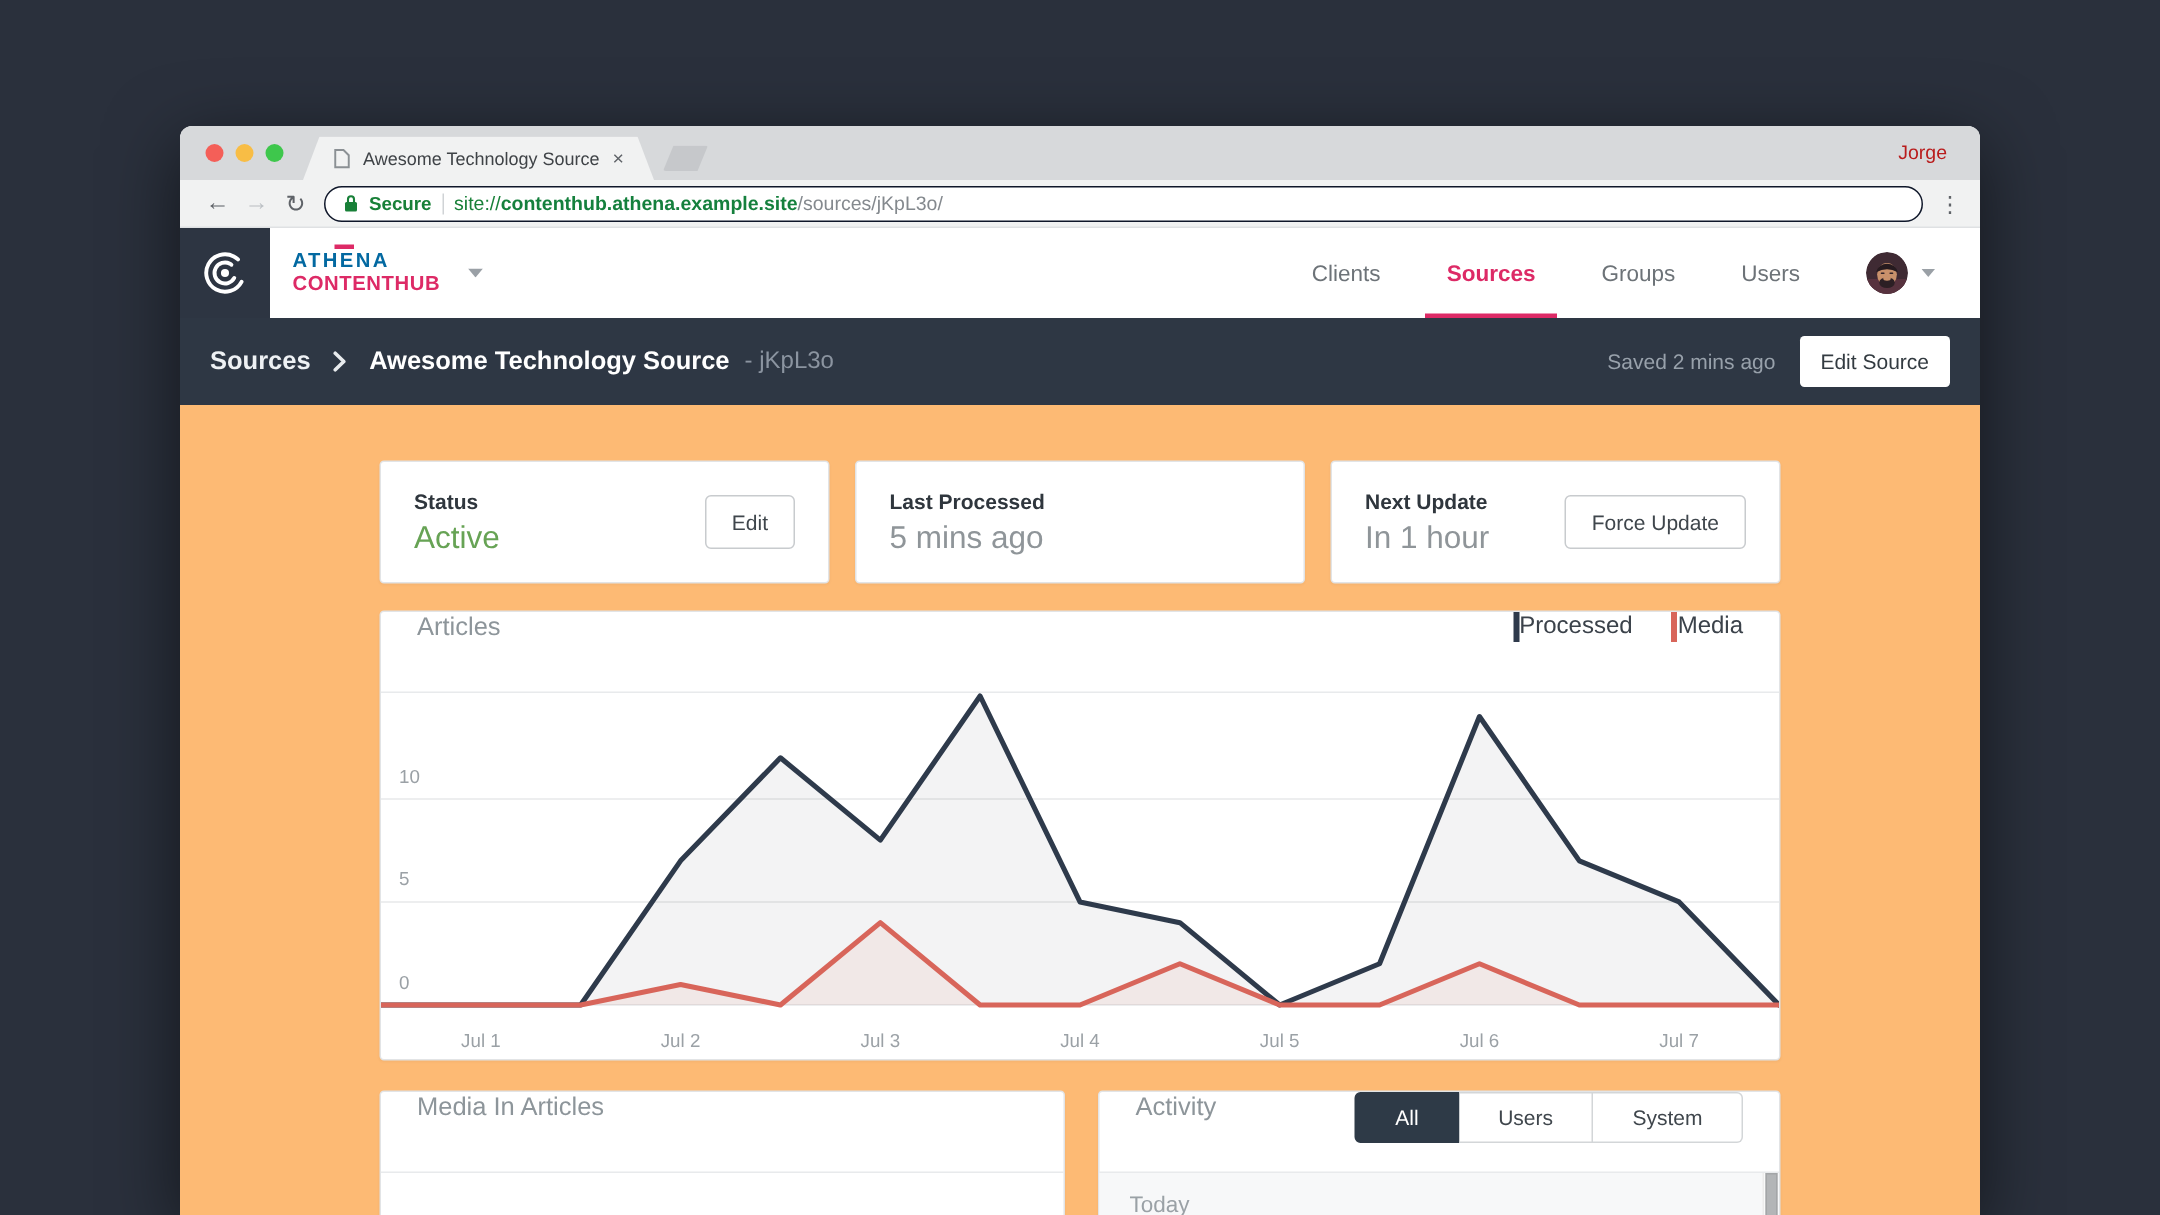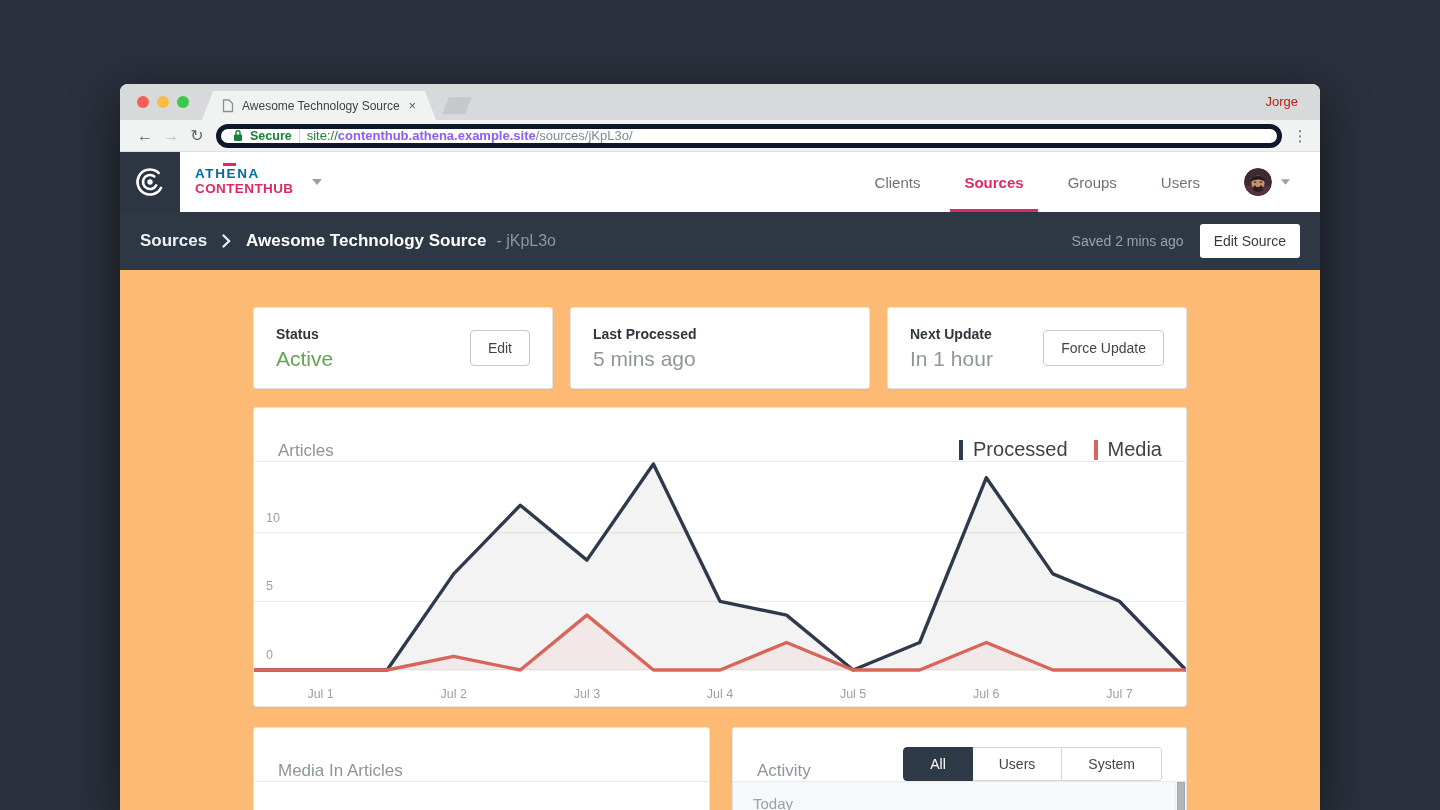--- a/index.html
+++ b/index.html
@@ -24,27 +24,27 @@
   .tab-close { font-size:13px; color:#5f6368; cursor:default; }
   .newtab { position:absolute; left:322px; top:13px; width:30px; height:17px; background:#c6c8cb;
             border-radius:2px; clip-path:polygon(7px 0, 100% 0, calc(100% - 7px) 100%, 0 100%); }
   .profile-name { position:absolute; right:22px; top:10px; font-size:13px; color:#b91c1c; }
 
   
   .toolbar { position:relative; height:32px; background:#f1f2f2; display:flex; align-items:center;
              padding:0 12px; border-bottom:1px solid #dfe1e3; }
   .nav-glyph { font-size:16px; width:26px; text-align:center; color:#5f6368; }
   .nav-glyph.disabled { color:#bdc1c5; }
-  .urlbar { flex:1; height:24px; margin:0 10px 0 6px; background:#fff; border:5px solid #0f172a;
+  .urlbar { flex:1; height:24px; margin:0 10px 0 6px; background:#fff; border:1px solid #0f172a;
             border-radius:13px; display:flex; align-items:center; padding:0 12px; gap:7px; }
   .secure-label { font-size:12.5px; font-weight:700; color:#188038; }
   .url-sep { width:1px; height:14px; background:#d0d3d6; }
   .url-text { font-size:13px; color:#84898e; white-space:nowrap; }
   .url-scheme { color:#188038; }
-  .url-domain { color:#8b5cf6; font-weight:700; }
+  .url-domain { color:#15803d; font-weight:700; }
   .menu-glyph { font-size:15px; color:#5f6368; width:16px; text-align:center; }
 
   
   .app-header { position:relative; height:60px; background:#fff; display:flex; align-items:center; }
   .logo-block { width:60px; height:60px; background:#2d3542; display:flex; align-items:center; justify-content:center; flex:0 0 60px; }
   .brand { margin-left:15px; line-height:1.1; }
   .brand-top { position:relative; font-size:13.5px; font-weight:700; letter-spacing:1.6px; color:#0369a1; }
   .macron { position:absolute; left:28px; top:-4px; width:13px; height:3px; background:var(--pink); }
   .brand-bottom { font-size:13.5px; font-weight:700; letter-spacing:.4px; color:var(--pink); }
   .brand-caret { margin-left:18px; }
@@ -75,24 +75,24 @@
   .summary-card { position:relative; flex:1; height:82px; background:#fff; border:1px solid #e2e4e6;
                   border-radius:3px; box-shadow:0 1px 2px rgba(0,0,0,.04);
                   padding:17px 22px; display:flex; align-items:center; }
   .sc-text { }
   .sc-label { font-size:14px; font-weight:700; color:#2f363d; margin-bottom:5px; }
   .sc-value { font-size:21px; color:#8f9599; }
   .sc-btn { margin-left:auto; background:#fff; border:1px solid #c8cbce; border-radius:4px;
             padding:9px 17px; font-size:14px; color:#3f464c; font-family:inherit; cursor:pointer; }
 
   .chart-card { left:133px; top:137px; width:934px; height:300px; }
-  .card-header { height:54px; display:flex; align-items:flex-end; padding:0 24px; border-bottom:1px solid #e8eaec; }
+  .card-header { height:54px; display:flex; align-items:flex-start; padding:0 24px; border-bottom:1px solid #e8eaec; }
   .card-title { font-size:17px; color:#8d959a; }
   .legend { margin-left:auto; display:flex; align-items:center; gap:26px; }
-  .legend-item { display:flex; align-items:center; gap:10px; font-size:20px; color:#3b424a; }
+  .legend-item { display:flex; align-items:center; font-size:16px; color:#3b424a; }
   .legend-bar { width:4px; height:20px; display:block; }
   .ytick, .xtick { font-size:12.5px; fill:#9ba1a6; font-family:"Liberation Sans", sans-serif; }
 
   .media-card { left:133px; top:457px; width:457px; height:210px; }
   .media-range { padding:26px 24px 0; font-size:15.5px; font-weight:700; color:#33393f; }
 
   .activity-card { left:612px; top:457px; width:455px; height:210px; }
   .seg-group { margin-left:auto; display:flex; }
   .seg { border:1px solid #d3d6d8; background:#fff; color:#3f464c; font-size:14px; font-family:inherit;
          padding:8px 26px; cursor:pointer; }

